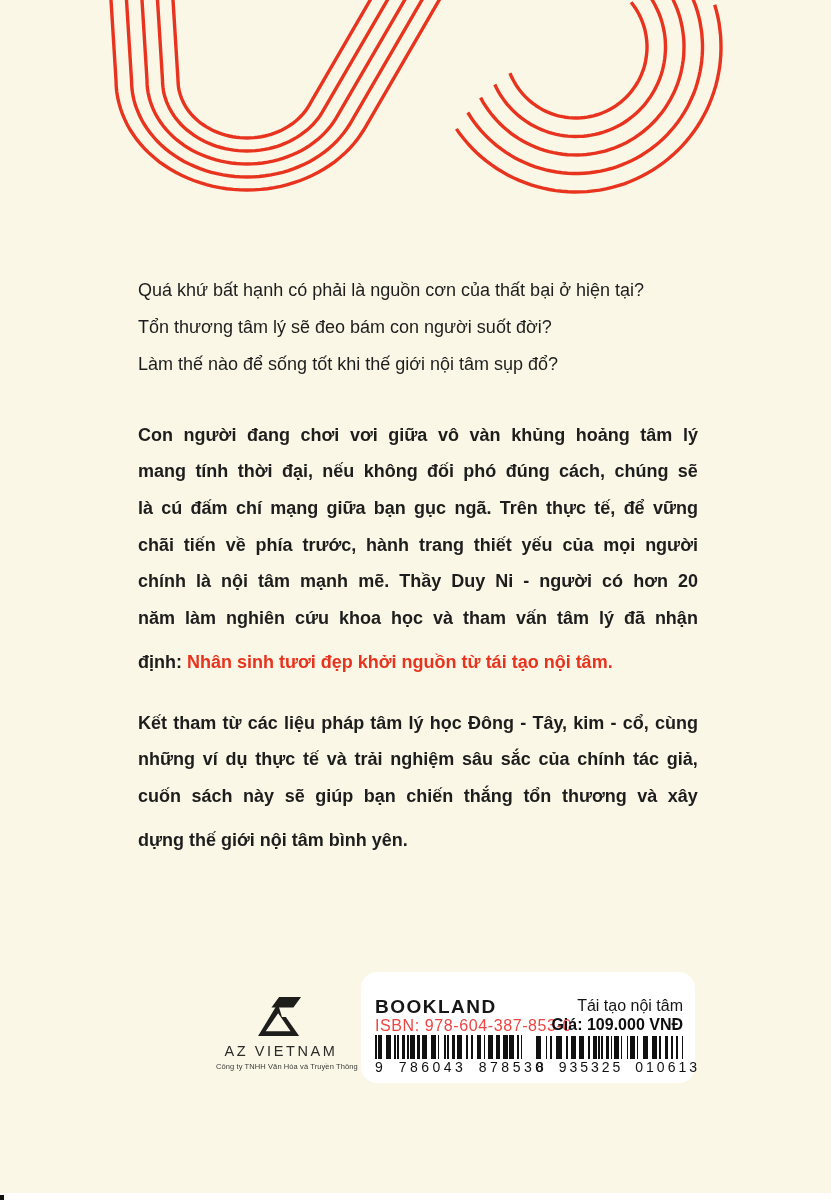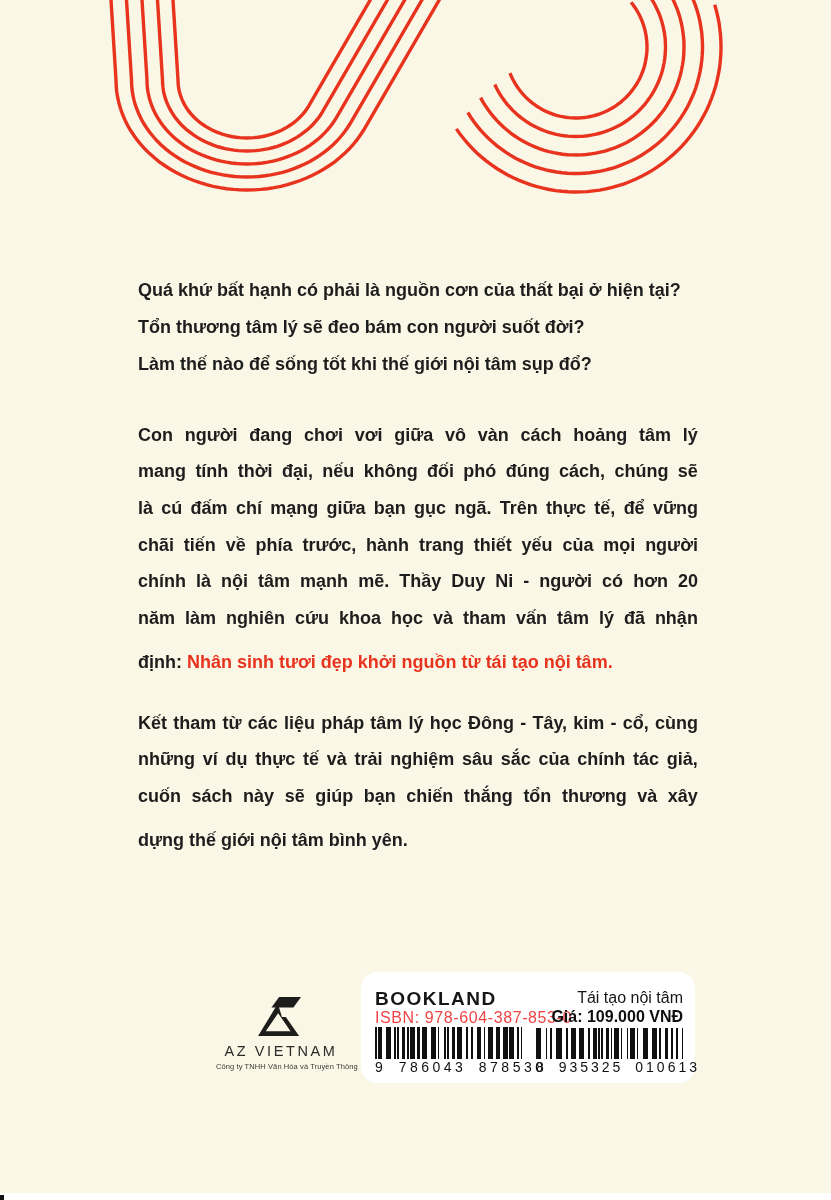--- a/index.html
+++ b/index.html
@@ -1,37 +1,37 @@
 <!DOCTYPE html>
 <html style="--accent: #E8331E;"><head>
 <meta charset="utf-8">
 <style>
   html,body{margin:0;padding:0;background:#fff;}
   .page{position:relative;width:831px;height:1200px;background:#FAF7E6;overflow:hidden;
         font-family:"Liberation Sans",sans-serif;color:#1D1D1D;}
   .ribbon{position:absolute;top:0;left:0;}
 
   .questions{position:absolute;left:138px;top:272px;width:562px;}
-  .qline{font-size:18px;line-height:37px;white-space:nowrap;font-weight:bold;font-stretch:normal;}
+  .qline{font-size:18px;line-height:37px;white-space:nowrap;font-weight:normal;font-stretch:normal;}
 
   .para{position:absolute;left:138px;width:560px;font-size:18px;font-weight:bold;}
   .p1{top:417px;}
   .p2{top:705px;}
   .jline{display:flex;justify-content:space-between;align-items:center;height:36.6px;overflow:hidden;}
   .jline span{white-space:pre;}
   .lastline{display:flex;align-items:flex-end;height:36.6px;white-space:pre;}
   .highlight{color:var(--accent,#E8331E);}
 
   .publisher{position:absolute;left:216px;top:996px;width:130px;text-align:center;color:#2B2B29;}
   .logo-mark{display:block;margin:0 auto;}
   .logo-name{font-size:14.5px;letter-spacing:2.6px;margin-top:5px;white-space:nowrap;}
   .logo-company{font-size:7.5px;letter-spacing:0.1px;margin-top:3px;white-space:nowrap;color:#3a3a38;}
 
   .panel{position:absolute;left:361px;top:972px;width:334px;height:111px;background:#ffffff;
-         border-radius:16px;box-sizing:border-box;display:flex;gap:14px;padding:16px 12px 8px 14px;}
+         border-radius:16px;box-sizing:border-box;display:flex;gap:14px;padding:24px 12px 8px 14px;}
   .bcol{flex:1;display:flex;flex-direction:column;min-width:0;}
   .bookland{font-size:19px;font-weight:bold;letter-spacing:1.5px;line-height:22px;white-space:nowrap;color:#161616;}
   .isbn{font-size:16px;letter-spacing:0.6px;line-height:15px;white-space:nowrap;color:#ef4444;}
   .btitle{font-size:16px;line-height:20px;text-align:right;white-space:nowrap;color:#161616;}
   .bprice{font-size:16px;font-weight:bold;line-height:18px;text-align:right;white-space:nowrap;color:#0e0e0e;}
   .bars{flex:1;width:100%;overflow:hidden;white-space:nowrap;margin-top:2px;}
   .bars i{display:inline-block;height:100%;background:#101010;}
   .digits{font-size:14px;letter-spacing:3.5px;word-spacing:5px;line-height:16px;white-space:nowrap;color:#101010;}
   .digits.right{letter-spacing:3px;}
 
@@ -65,21 +65,21 @@
   <div class="para p1">
     <div class="jline">
         <span>Con</span>
         <span>người</span>
         <span>đang</span>
         <span>chơi</span>
         <span>vơi</span>
         <span>giữa</span>
         <span>vô</span>
         <span>vàn</span>
-        <span>cách</span>
+        <span>khủng</span>
         <span>hoảng</span>
         <span>tâm</span>
         <span>lý</span>
       </div>
     <div class="jline">
         <span>mang</span>
         <span>tính</span>
         <span>thời</span>
         <span>đại,</span>
         <span>nếu</span>

